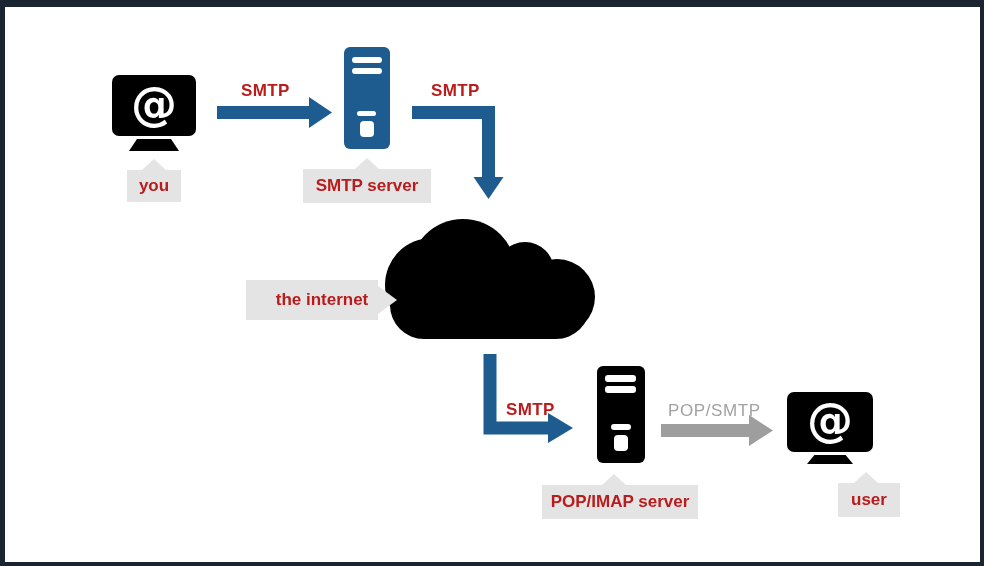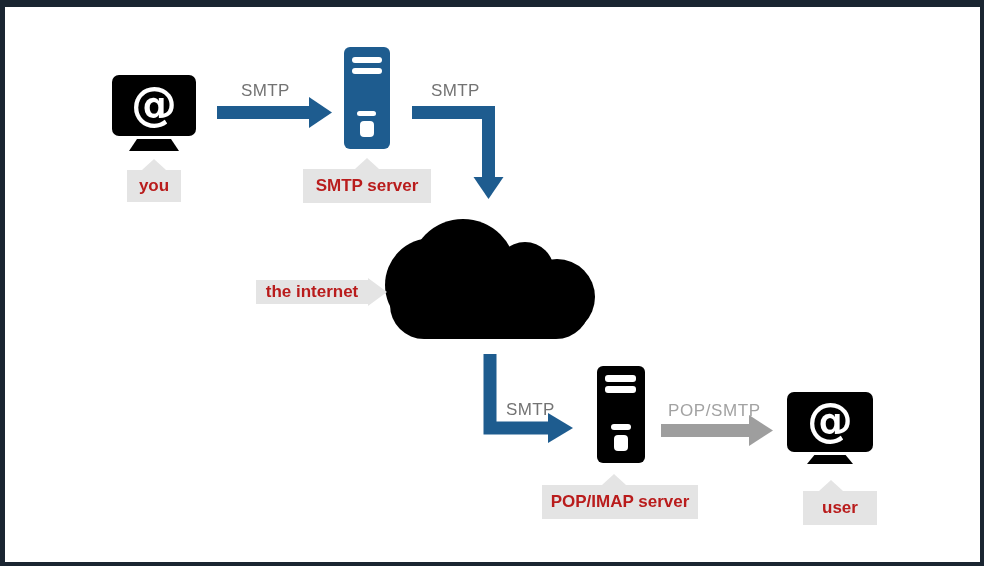--- a/index.html
+++ b/index.html
@@ -29,21 +29,21 @@
   .tag{
     position:absolute;background:#e4e4e4;display:flex;align-items:center;justify-content:center;
     font-weight:bold;font-size:17px;color:#b91c1c;z-index:3;white-space:nowrap;
   }
   .ptr-up{position:absolute;top:-11px;width:0;height:0;
     border-left:12px solid transparent;border-right:12px solid transparent;border-bottom:11px solid #e4e4e4;}
   .ptr-right{position:absolute;right:-19px;top:50%;transform:translateY(-50%);width:0;height:0;
     border-top:14px solid transparent;border-bottom:14px solid transparent;border-left:19px solid #e4e4e4;}
 
   
-  .edge-label{position:absolute;font-weight:normal;font-size:17px;letter-spacing:.4px;color:#737373;z-index:3;white-space:nowrap;}
+  .edge-label{position:absolute;font-weight:bold;font-size:17px;letter-spacing:.4px;color:#b91c1c;z-index:3;white-space:nowrap;}
   .edge-label.gray{color:#a2a2a2;font-weight:normal;letter-spacing:.6px;}
 </style>
 </head>
 <body>
 
 <div class="frame">
 
   <svg class="shapes" width="984" height="566" viewBox="0 0 984 566">
 
     <g fill="#000000">
@@ -106,31 +106,31 @@
   <div class="tag" style="left:127px;top:170px;width:54px;height:32px;">
     <span class="ptr-up" style="left:15px;"></span>
     <span>you</span>
   </div>
 
   <div class="tag" style="left:303px;top:169px;width:128px;height:34px;">
     <span class="ptr-up" style="left:52px;"></span>
     <span>SMTP server</span>
   </div>
 
-  <div class="tag" style="left:256px;top:280px;width:112px;height:24px;">
+  <div class="tag" style="left:246px;top:280px;width:112px;height:40px;padding-left:20px;">
     <span class="ptr-right"></span>
     <span>the internet</span>
   </div>
 
   <div class="tag" style="left:542px;top:485px;width:156px;height:34px;">
     <span class="ptr-up" style="left:60px;"></span>
     <span>POP/IMAP server</span>
   </div>
 
-  <div class="tag" style="left:803px;top:483px;width:74px;height:34px;margin-top:8px;">
+  <div class="tag" style="left:838px;top:483px;width:62px;height:34px;">
     <span class="ptr-up" style="left:16px;"></span>
     <span>user</span>
   </div>
 
   <div class="edge-label" style="left:241px;top:81px;">SMTP</div>
   <div class="edge-label" style="left:431px;top:81px;">SMTP</div>
   <div class="edge-label" style="left:506px;top:400px;">SMTP</div>
   <div class="edge-label gray" style="left:668px;top:401px;">POP/SMTP</div>
 
   <div class="border-strip bs-top"></div>

